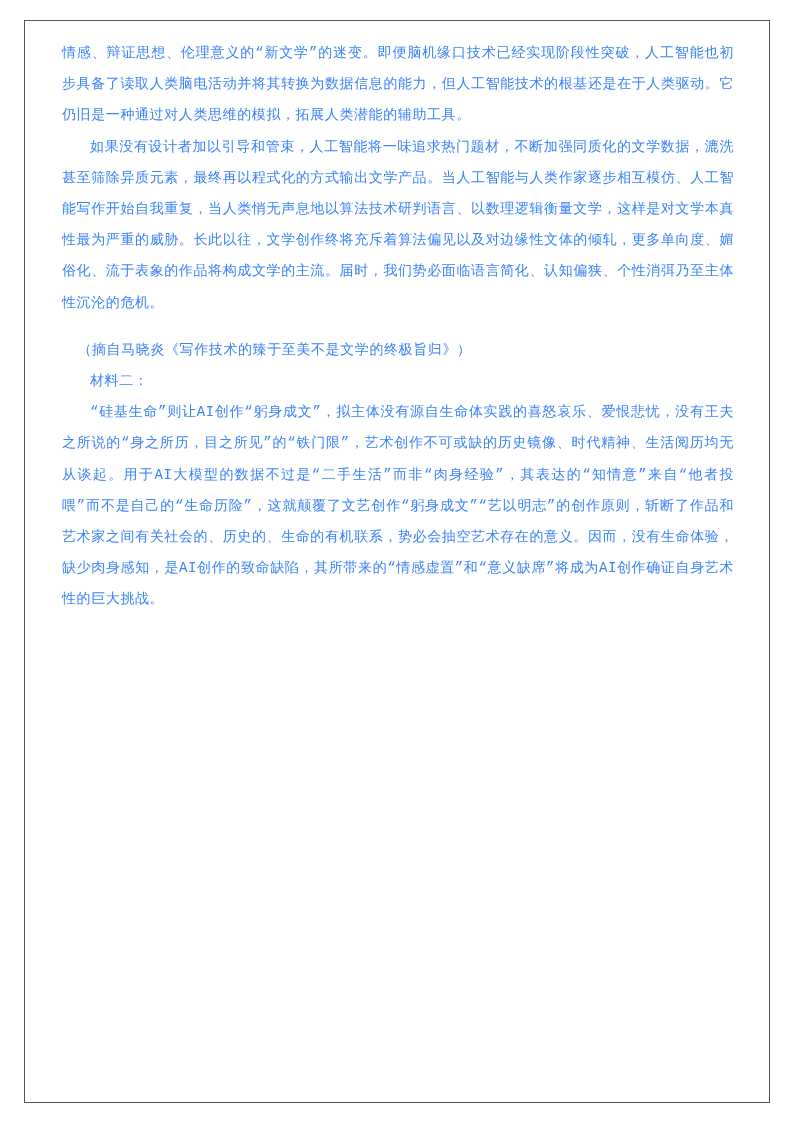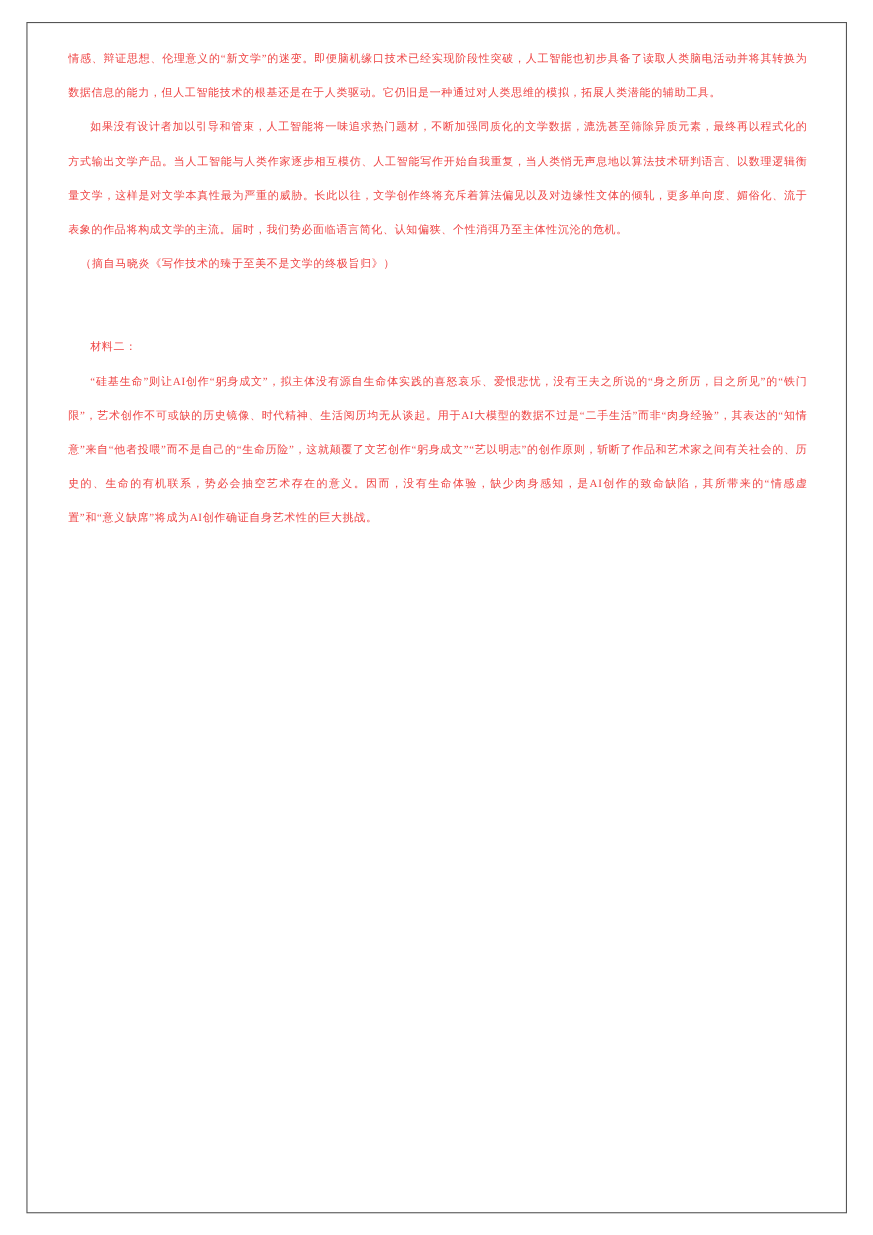--- a/index.html
+++ b/index.html
@@ -30,42 +30,41 @@
   }
   .content {
     position: absolute;
     left: 62px;
     top: 38px;
     width: 672px;
     box-sizing: border-box;
   }
   p.para {
     margin: 0 0 0 0;
-    font-size: 10px;
+    font-size: 14px;
     line-height: 31.2px;
     letter-spacing: 0.6px;
     text-align: justify;
     text-justify: inter-ideograph;
-    color: #ef4444;
-    font-family: Liberation Serif, serif;
+    color: #3b82f6;
+    font-family: Liberation Mono, monospace;
   }
   p.indent {
     text-indent: 2em;
   }
   p.noindent {
     text-indent: 0;
   }
   p.source {
     text-indent: 0;
     padding-left: 1.1em;
-    margin-top: 0;
+    margin-top: 16px;
   }
   p.label {
     text-indent: 2em;
-    margin-top: 44px;
   }
   .tail {
     height: 6px;
   }
 </style>
 </head>
 <body>
 
 <div class="page">
   <div class="frame"></div>

